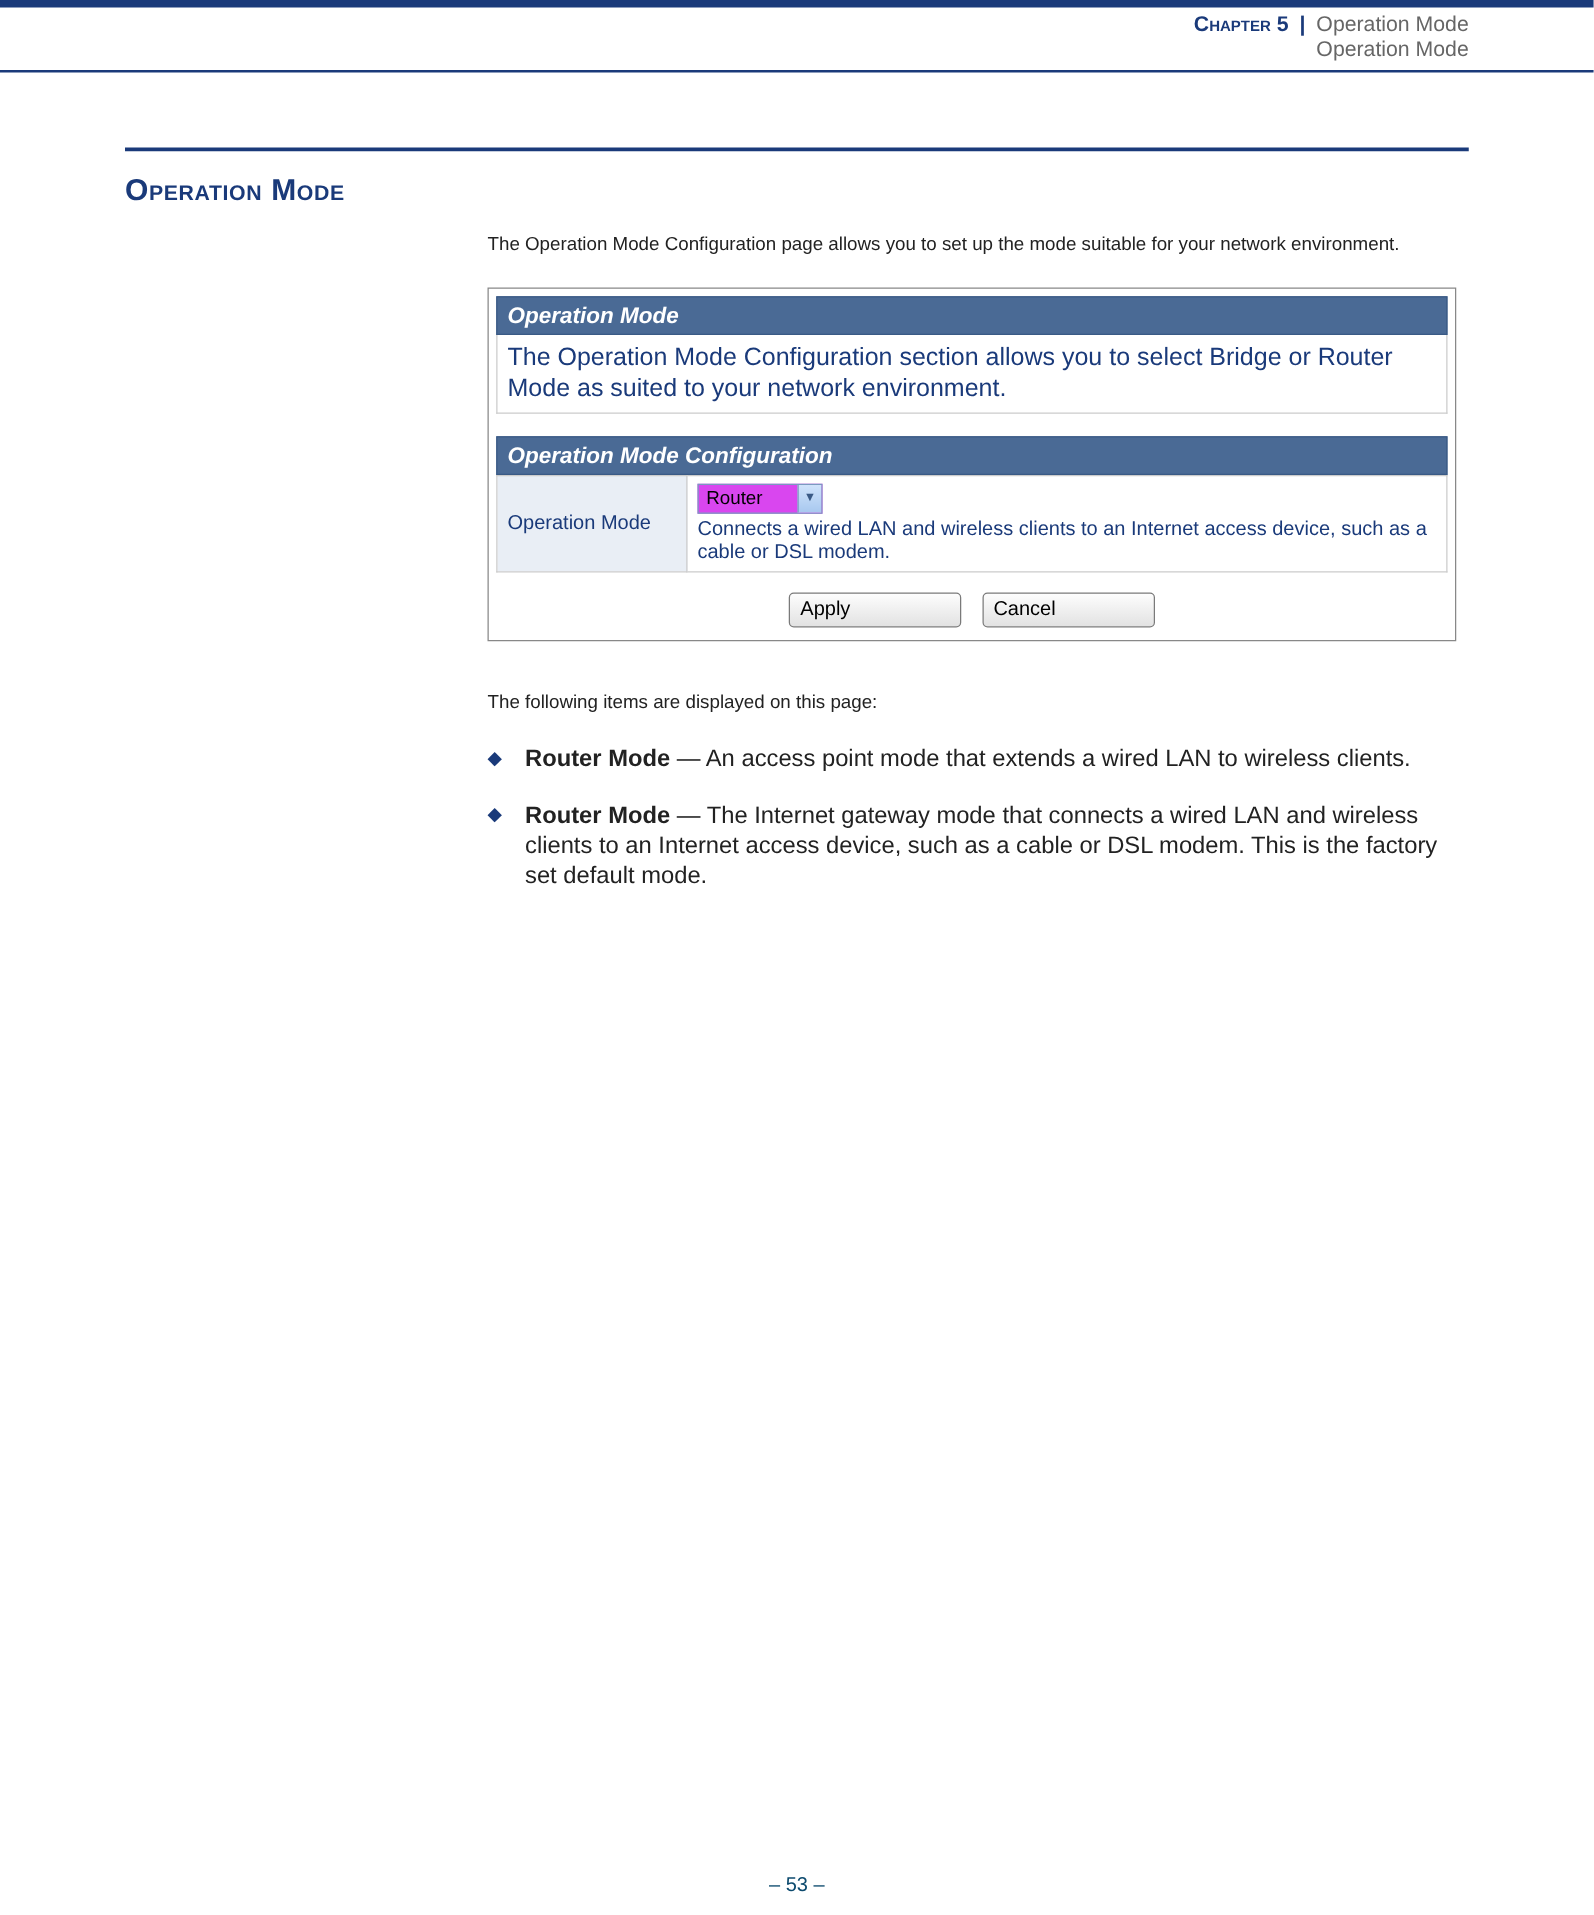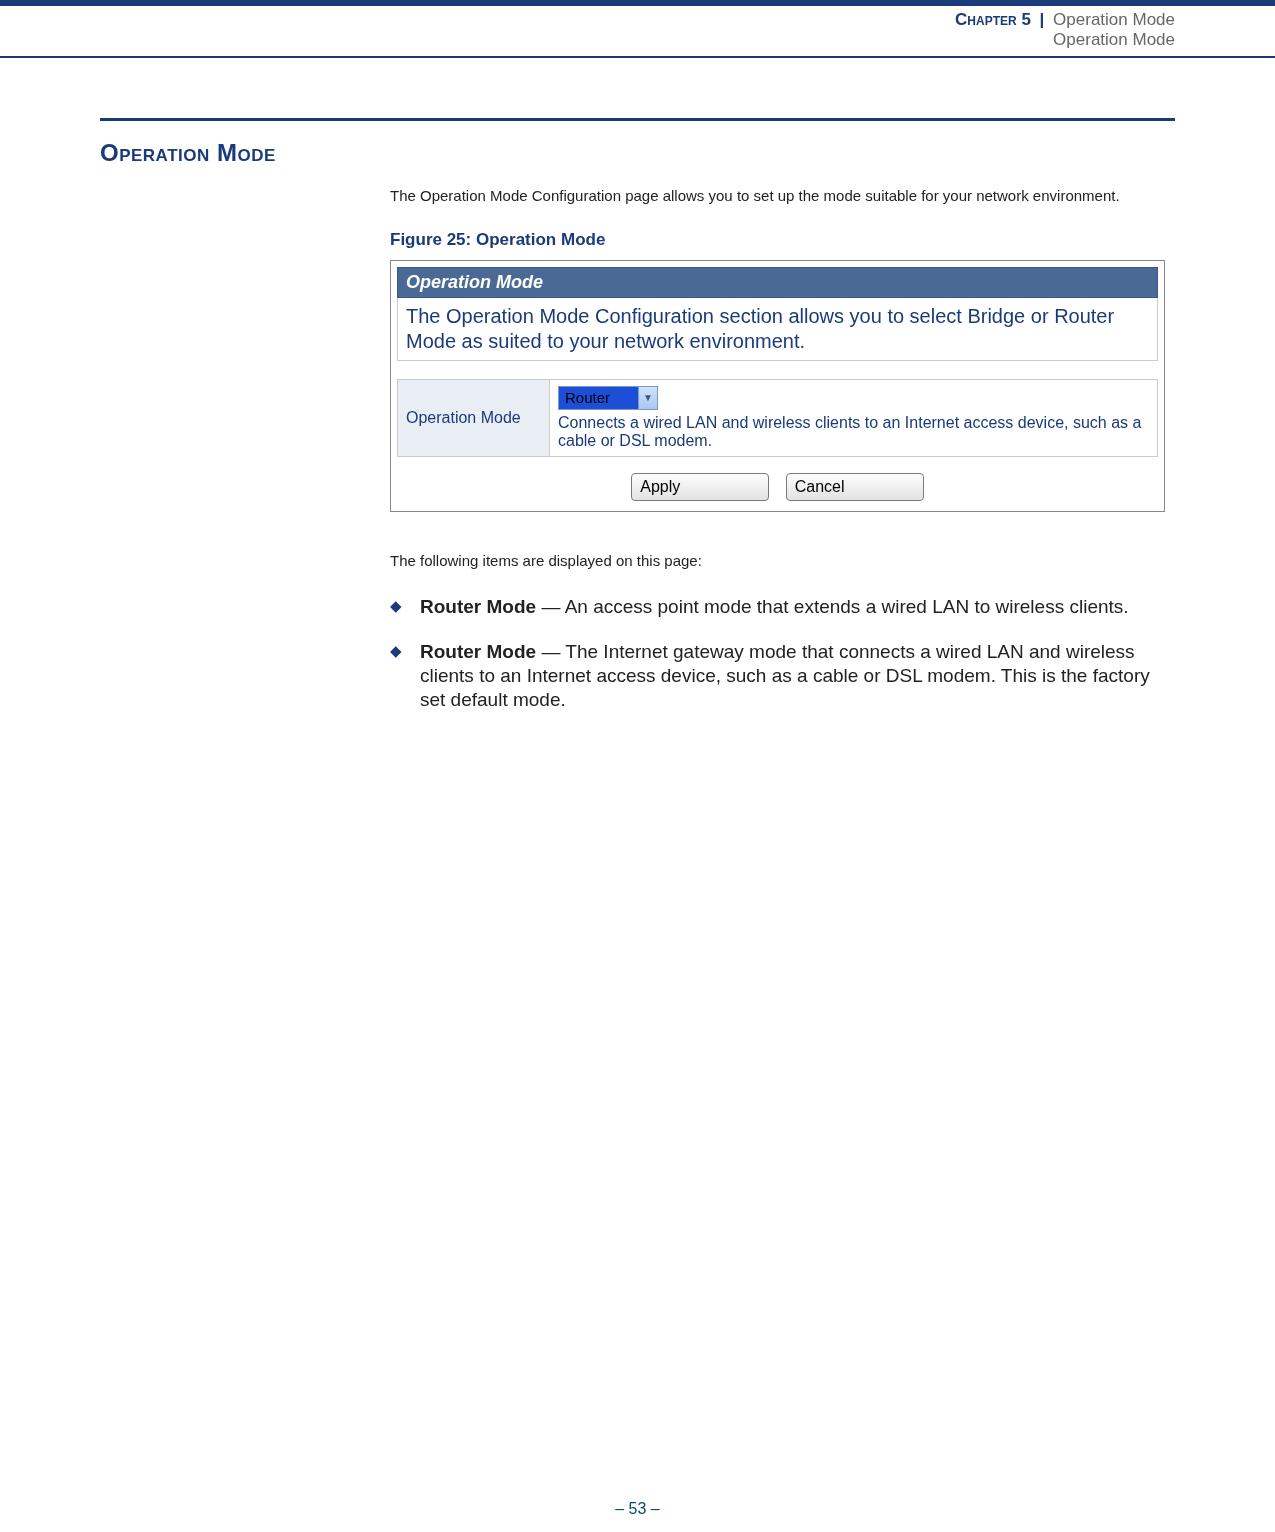--- a/index.html
+++ b/index.html
@@ -114,21 +114,21 @@
   }
   .config-table .label-cell {
     background: #e9eef5;
     width: 135px;
     vertical-align: middle;
   }
   .select-box {
     display: inline-flex;
     align-items: center;
     border: 1px solid #7a9ac0;
-    background: #1d4ed8;
+    background: #d946ef;
     height: 22px;
     font-size: 15px;
     color: #000;
     margin-bottom: 4px;
   }
   .select-box .select-value {
     padding: 0 28px 0 6px;
   }
   .select-box .select-arrow {
     width: 18px;
@@ -204,28 +204,28 @@
 
 <div class="divider-thin"></div>
 
 <div class="content-wrap">
   <div class="section-rule"></div>
   <div class="section-title">Operation Mode</div>
 
   <div class="body-col">
     <div class="para">The Operation Mode Configuration page allows you to set up the mode suitable for your network environment.</div>
 
-    <div class="figure-caption">Figure 25:  Operation Mode</div>
 
     <div class="figure-frame">
       <div class="panel-header">Operation Mode</div>
       <div class="panel-body">The Operation Mode Configuration section allows you to select Bridge or Router Mode as suited to your network environment.</div>
 
       <div class="spacer"></div>
 
+      <div class="panel-header">Operation Mode Configuration</div>
       <table class="config-table">
         <tbody>
             <tr>
           <td class="label-cell">Operation Mode</td>
           <td>
             <div class="select-box">
               <span class="select-value">Router</span>
               <span class="select-arrow">▼</span>
             </div>
             <div>Connects a wired LAN and wireless clients to an Internet access device, such as a cable or DSL modem.</div>

